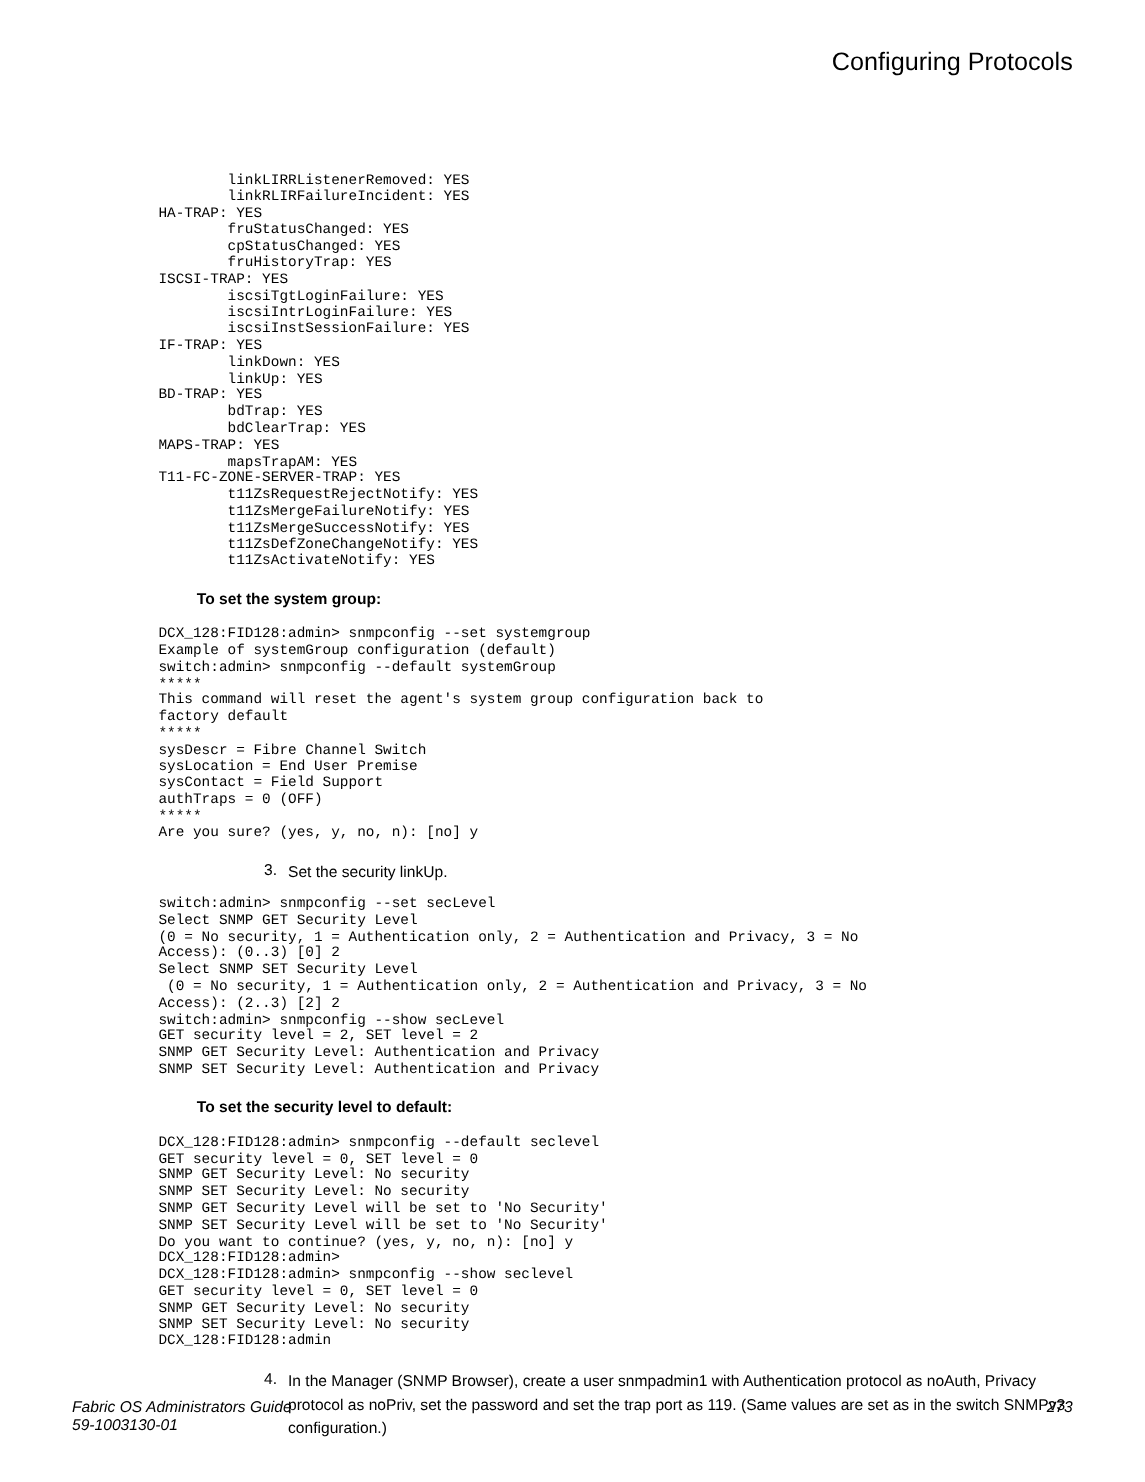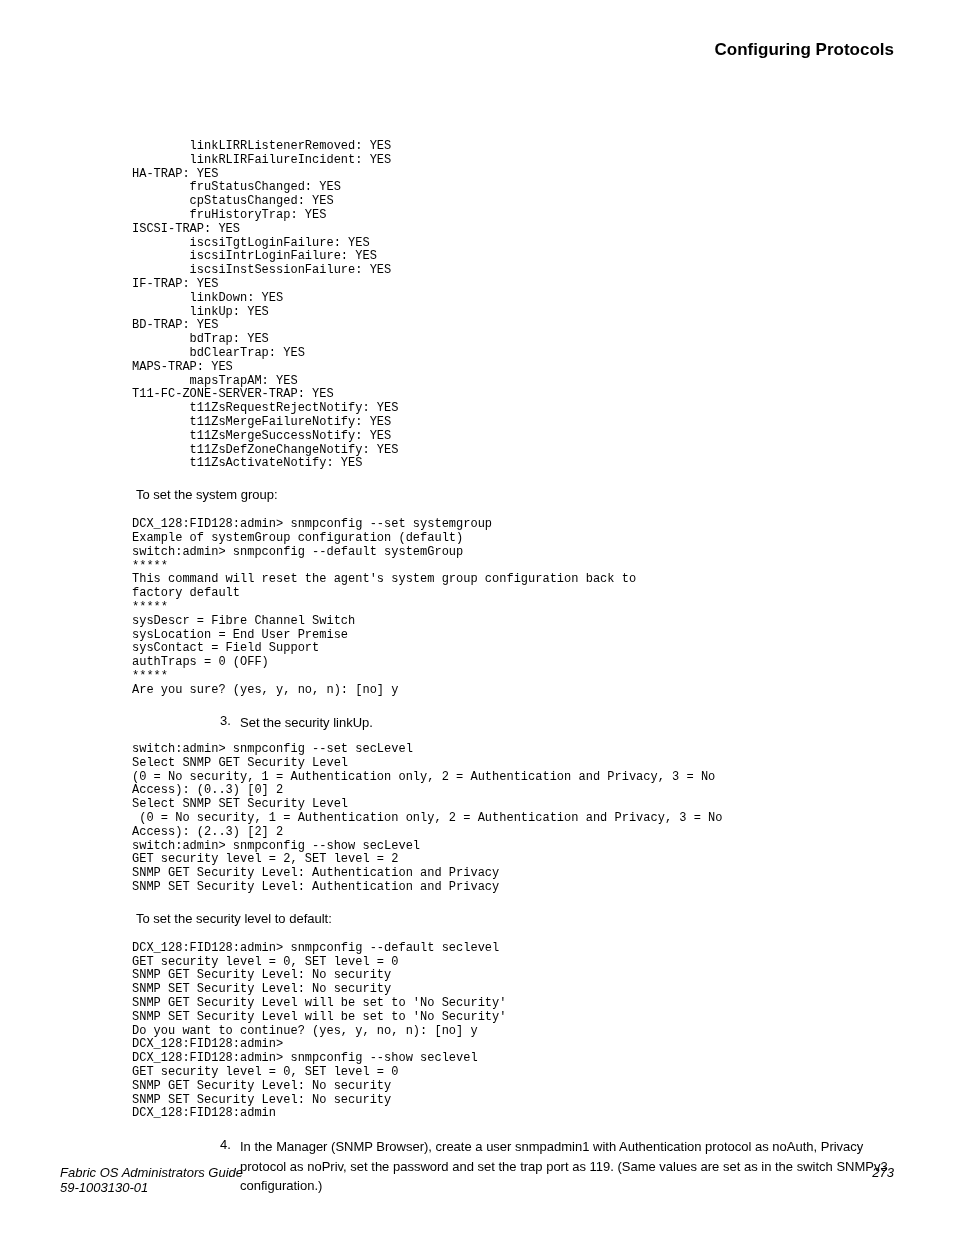--- a/index.html
+++ b/index.html
@@ -8,37 +8,37 @@
       font-size: 13px;
       width: 954px;
       height: 1235px;
       background: #fff;
       color: #000;
       position: relative;
       padding: 40px 60px 40px 60px;
     }
     .header-right {
       text-align: right;
-      font-size: 17px;
+      font-size: 21px;
       margin-bottom: 80px;
-      font-weight: bold;
     }
     .code-block {
       font-family: "Courier New", Courier, monospace;
       font-size: 12px;
       white-space: pre;
       line-height: 1.15;
       margin-left: 72px;
       margin-bottom: 16px;
     }
     .label-text {
       font-size: 13px;
-      margin-left: 76px;
+      margin-left: 104px;
       margin-bottom: 16px;
       margin-top: 10px;
+      font-weight: bold;
     }
     .numbered-item {
       margin-left: 160px;
       margin-bottom: 10px;
       margin-top: 4px;
       display: flex;
     }
     .numbered-item .num {
       min-width: 20px;
       font-size: 13px;

